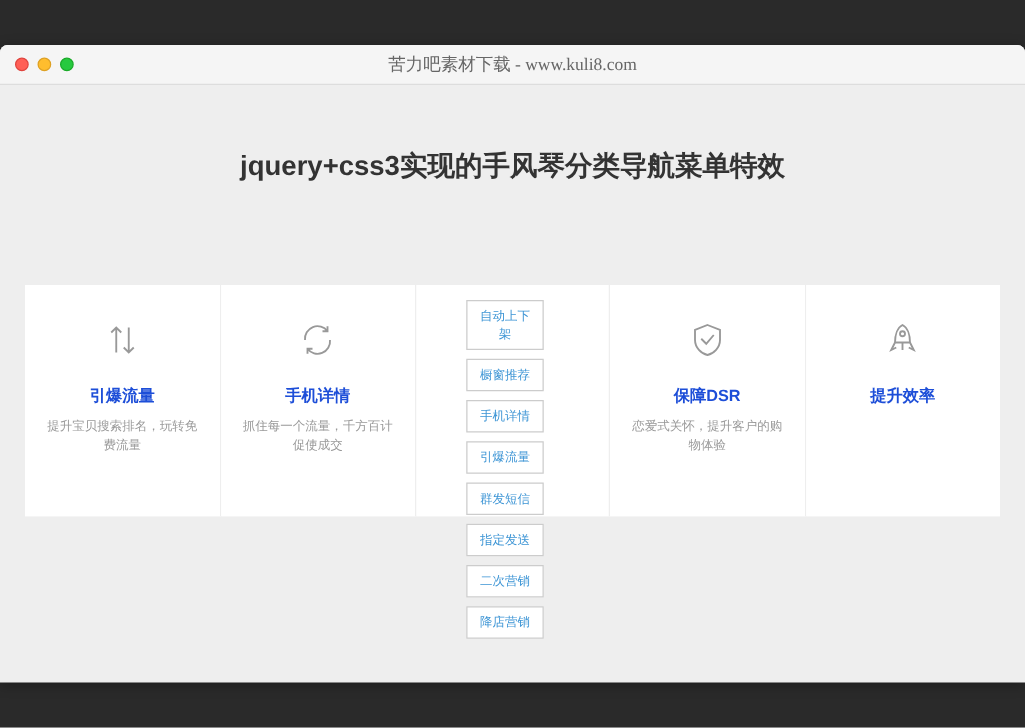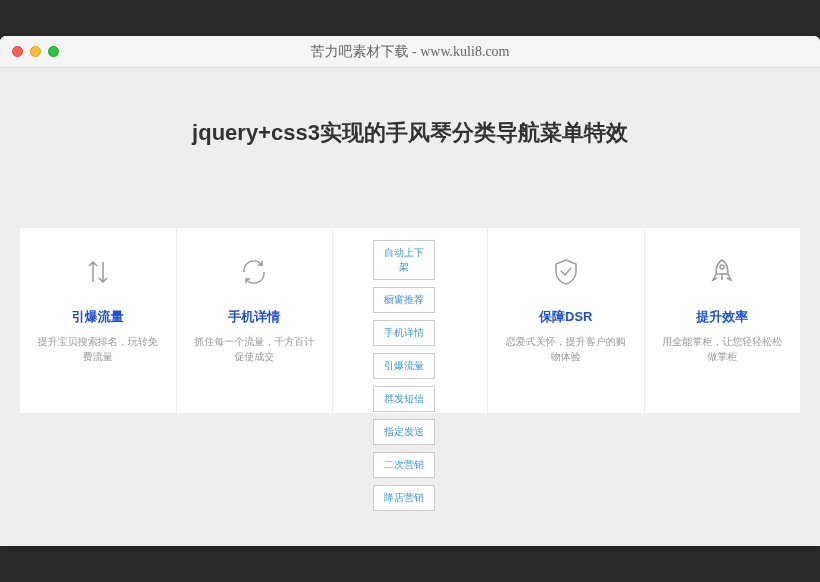--- a/index.html
+++ b/index.html
@@ -193,18 +193,17 @@
       </div>
 
       <div class="panel">
         <div class="icon-wrap">
           <svg width="32" height="32" viewBox="0 0 32 32">
               <path d="M16 4 C20 6 22 12 22 18 L10 18 C10 12 12 6 16 4 Z M10 18 L7 24 L11 22 M22 18 L25 24 L21 22 M16 18 L16 24"></path>
               <circle cx="16" cy="11" r="2"></circle>
             </svg>
         </div>
         <div class="panel-title">提升效率</div>
-        <div class="panel-desc">用全能掌柜，让您轻轻松松做掌柜</div>
       </div>
 
     </div>
   </div>
 </div>
 
 </body></html>

